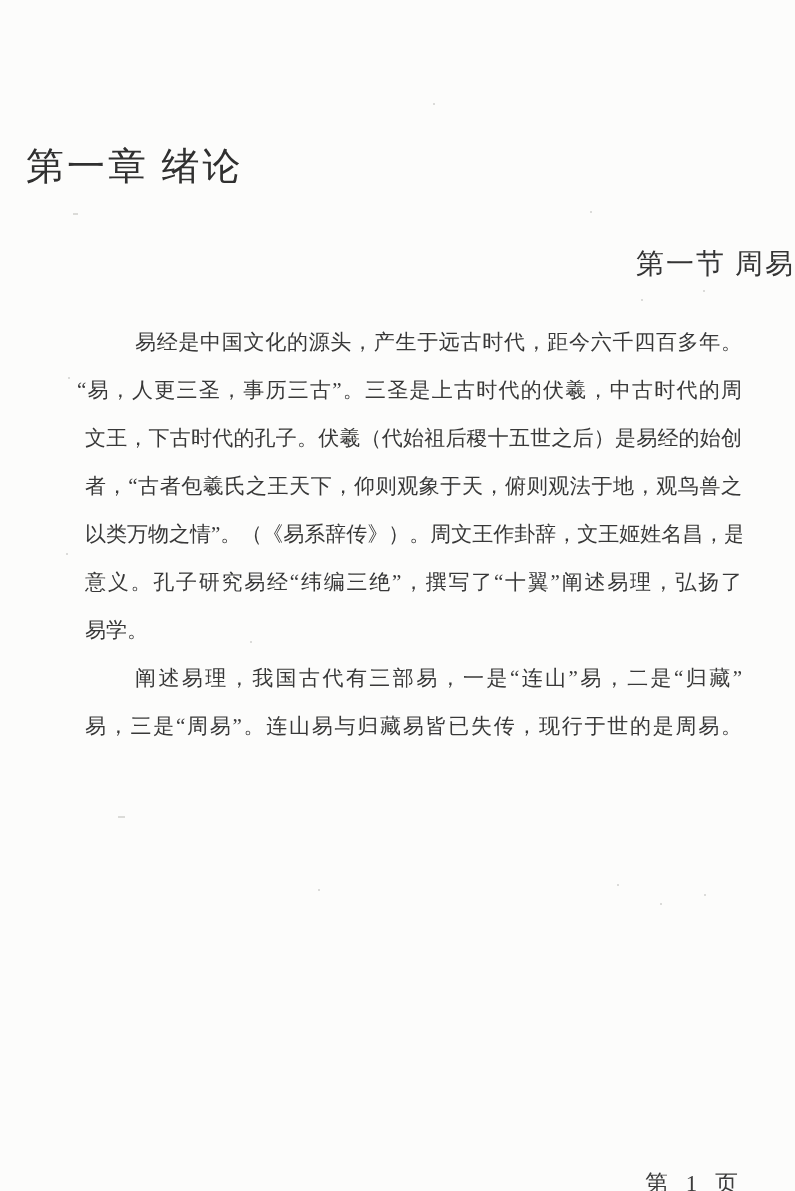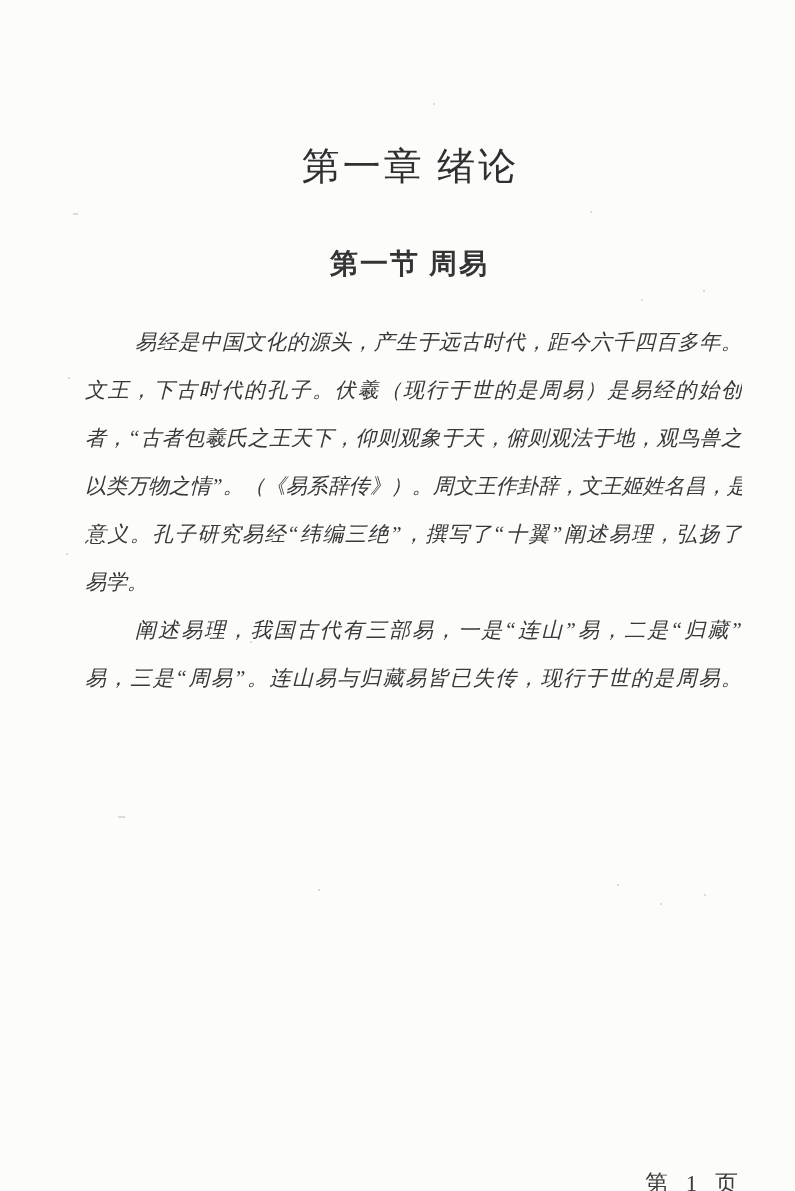--- a/index.html
+++ b/index.html
@@ -10,49 +10,47 @@
     position: relative;
     font-family: "Liberation Serif", "DejaVu Serif", serif;
   }
   .page {
     position: absolute; inset: 0;
     color: #3a3a3a;
   }
   .chapter-title {
     position: absolute; top: 141px; left: 0; right: 0;
     padding-left: 26px;
-    text-align: center;
     font-size: 38px; font-weight: 500;
     letter-spacing: 3px;
     color: #303030;
     white-space: pre;
   }
   .section-title {
     position: absolute; top: 245px; left: 0; right: 0;
     padding-left: 24px;
-    text-align: center;
-    font-size: 28px; font-weight: 700;
+    text-align: right;
+    font-size: 28px; font-weight: 400;
     letter-spacing: 2px;
     color: #343434;
     white-space: pre;
   }
   .body-text {
     position: absolute; top: 318px; left: 85px;
     width: 657px;
     font-size: 21px;
     line-height: 48px;
     color: #383838;
   }
   .line {
     height: 48px;
     text-align: justify;
     text-align-last: justify;
     white-space: nowrap;
     overflow: hidden;
-    font-style: italic;
   }
   .line.indent { text-indent: 50px; }
   .line.hang { margin-left: -8px; width: 665px; }
   .line.last { text-align-last: left; }
   .page-number {
     position: absolute; top: 1168px; left: 645px;
     font-size: 23px;
     color: #3c3c3c;
     letter-spacing: 2px;
     word-spacing: 8px;
@@ -71,21 +69,22 @@
 
 <div class="page">
 
   <div class="chapter-title">第一章 绪论</div>
 
   <div class="section-title">第一节 周易</div>
 
   <div class="body-text">
     <div class="paragraph">
       <div class="line indent">易经是中国文化的源头，产生于远古时代，距今六千四百多年。</div>
-      <div class="line">文王，下古时代的孔子。伏羲（现行于世的是周易）是易经的始创</div>
+      <div class="line hang">“易，人更三圣，事历三古”。三圣是上古时代的伏羲，中古时代的周</div>
+      <div class="line">文王，下古时代的孔子。伏羲（代始祖后稷十五世之后）是易经的始创</div>
       <div class="line">者，“古者包羲氏之王天下，仰则观象于天，俯则观法于地，观鸟兽之</div>
       <div class="line">以类万物之情”。（《易系辞传》）。周文王作卦辞，文王姬姓名昌，是周</div>
       <div class="line">意义。孔子研究易经“纬编三绝”，撰写了“十翼”阐述易理，弘扬了</div>
       <div class="line last">易学。</div>
     </div>
     <div class="paragraph">
       <div class="line indent">阐述易理，我国古代有三部易，一是“连山”易，二是“归藏”</div>
       <div class="line">易，三是“周易”。连山易与归藏易皆已失传，现行于世的是周易。</div>
     </div>
   </div>

